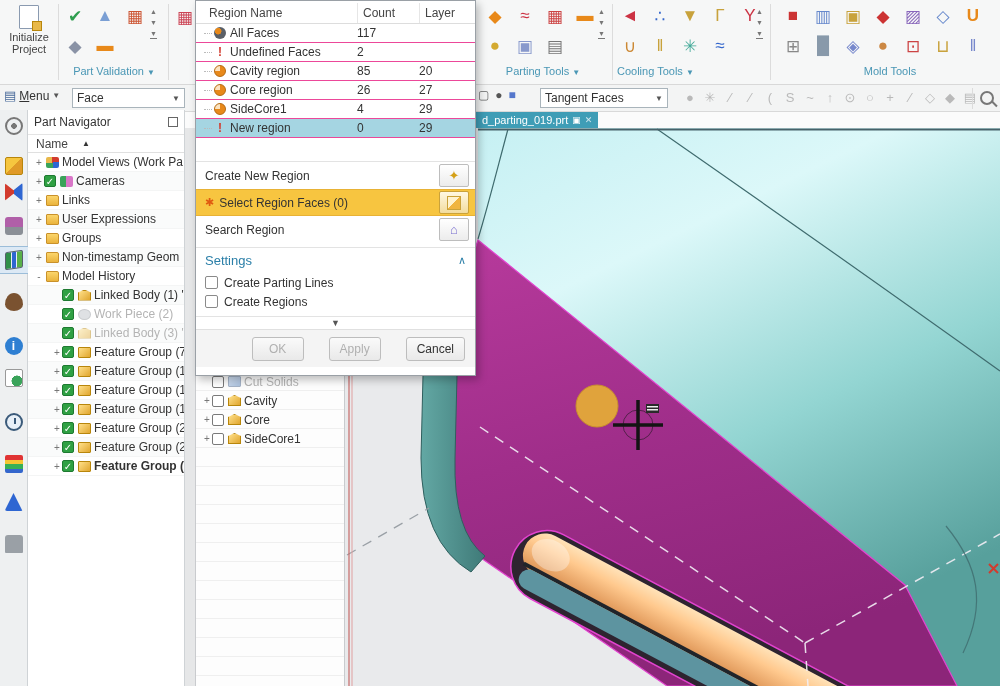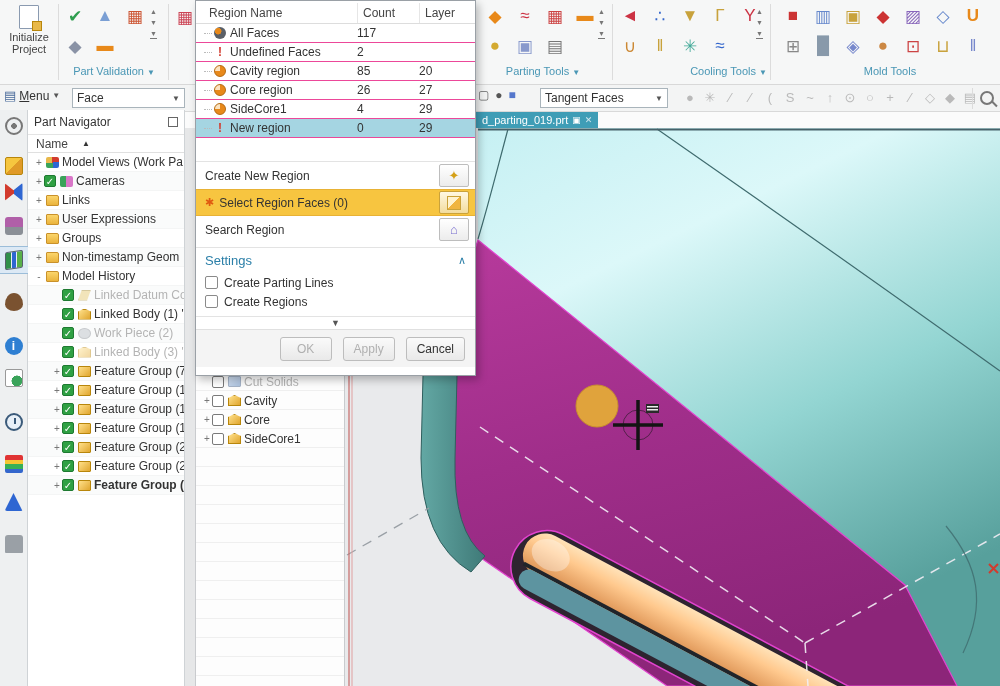--- a/index.html
+++ b/index.html
@@ -100,21 +100,21 @@
 .act .abtn{margin-left:auto;width:30px;height:23px;border:1px solid #bdbdbd;background:linear-gradient(#fff,#ececec);display:flex;align-items:center;justify-content:center;font-size:13px;border-radius:2px}
 .act.hl{background:#f7c540;border-top:1px solid #e8b235;border-bottom:1px solid #e8b235}
 .act.hl .abtn{background:linear-gradient(#fff8e2,#f2dc9e);border-color:#caa23a}
 .star{color:#e05a10;margin-right:5px;font-size:11px}
 .cube{width:14px;height:14px;background:linear-gradient(135deg,#fff3cf 0 50%,#f0b540 50%);border:1px solid #caa23a}
 #settings-hdr{height:25px;display:flex;align-items:center;padding:0 9px;color:#2b7fa8;font-size:13px}
 #settings-hdr .chev{margin-left:auto;color:#2b7fa8;font-size:11px}
 .chkrow{height:19px;display:flex;align-items:center;padding-left:9px;gap:6px}
 .chk{width:13px;height:13px;border:1px solid #8a8a8a;background:#fff;border-radius:2px;flex:none}
 #collapse{height:13px;display:flex;align-items:center;justify-content:center;color:#555;font-size:9px;border-top:1px solid #e3e3e3;margin-top:5px}
-#dlg-btns{height:38px;display:flex;align-items:center;justify-content:flex-end;gap:11px;padding-right:10px;background:#f4f4f4;border-top:1px solid #e0e0e0}
+#dlg-btns{height:38px;display:flex;align-items:center;justify-content:flex-end;gap:25px;padding-right:10px;background:#f4f4f4;border-top:1px solid #e0e0e0}
 .btn{min-width:52px;height:24px;border:1px solid #bdbdbd;background:linear-gradient(#fafafa,#e9e9e9);border-radius:3px;font-size:12px;color:#333;text-align:center;line-height:22px;padding:0 10px}
 .btn.disabled{color:#b0b0b0}
 
 .u::first-letter{text-decoration:underline}
 </style>
 </head>
 <body>
 
 <div class="abs" id="base" data-name="workspace-background"></div>
 
@@ -174,21 +174,21 @@
         <span class="ic" data-name="drill-channel-icon" style="color:#c8a23c">▼</span>
         <span class="ic" data-name="pipe-icon" style="color:#c8a23c">Γ</span>
         <span class="ic" data-name="y-channel-icon" style="color:#cc3344">Y</span>
       </div>
     <div class="icrow" style="margin-top:4px">
         <span class="ic" data-name="bend-pipe-icon" style="color:#cc8833">∪</span>
         <span class="ic" data-name="baffle-icon" style="color:#c8a23c">‖</span>
         <span class="ic" data-name="cooling-gear-icon" style="color:#44aa99">✳</span>
         <span class="ic" data-name="zigzag-channel-icon" style="color:#3366cc">≈</span>
       </div>
-    <div class="grp-label" style="margin-top:6px;text-align:right" data-name="cooling-tools-label"><span>Cooling Tools</span> <span style="font-size:8px">▼</span></div>
+    <div class="grp-label" style="margin-top:6px;text-align:left" data-name="cooling-tools-label"><span>Cooling Tools</span> <span style="font-size:8px">▼</span></div>
   </div>
   <div class="abs arrcol" style="left:756px;top:8px" data-name="gallery-scroll-arrows">
       <span>▲</span>
       <span>▼</span>
       <span>▼</span>
     </div>
   <div class="abs vsep" style="left:770px" data-name="ribbon-separator"></div>
 
   <div class="abs" style="left:780px;top:3px;width:220px" data-name="mold-tools-group">
     <div class="icrow">
@@ -399,26 +399,20 @@
         <span class="tlabel" data-name="tree-item-label">Non-timestamp Geom</span>
       </div>
 
       <div class="trow" data-name="tree-item">
         <span class="exp" data-name="expander">-</span>
 
         <span class="ticon" data-name="tree-icon" data-icon="folder"></span>
         <span class="tlabel" data-name="tree-item-label">Model History</span>
       </div>
 
-      <div class="trow grayed" data-name="tree-item">
-        <span class="exp ind1" data-name="expander"></span>
-        <span class="cb show on" data-name="checkbox"></span>
-        <span class="ticon" data-name="tree-icon" data-icon="datum"></span>
-        <span class="tlabel" data-name="tree-item-label">Linked Datum Co</span>
-      </div>
 
       <div class="trow" data-name="tree-item">
         <span class="exp ind1" data-name="expander"></span>
         <span class="cb show on" data-name="checkbox"></span>
         <span class="ticon" data-name="tree-icon" data-icon="body"></span>
         <span class="tlabel" data-name="tree-item-label">Linked Body (1) ".</span>
       </div>
 
       <div class="trow grayed" data-name="tree-item">
         <span class="exp ind1" data-name="expander"></span>

